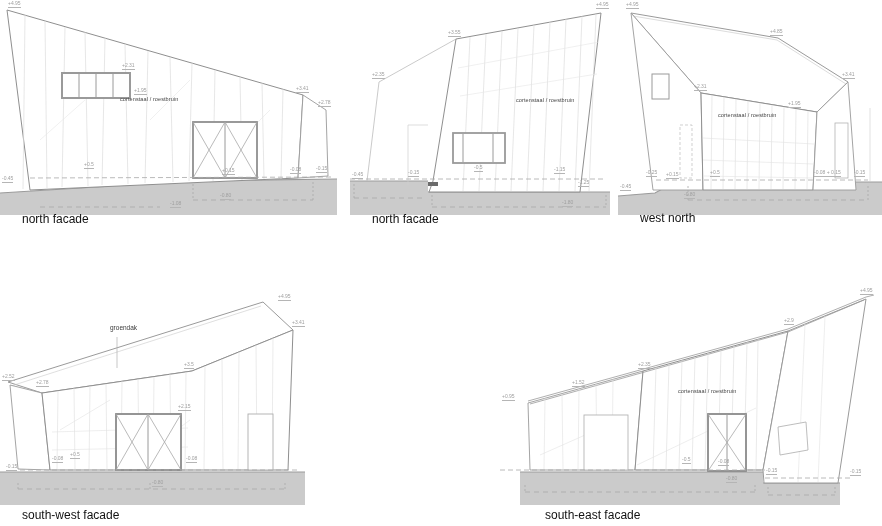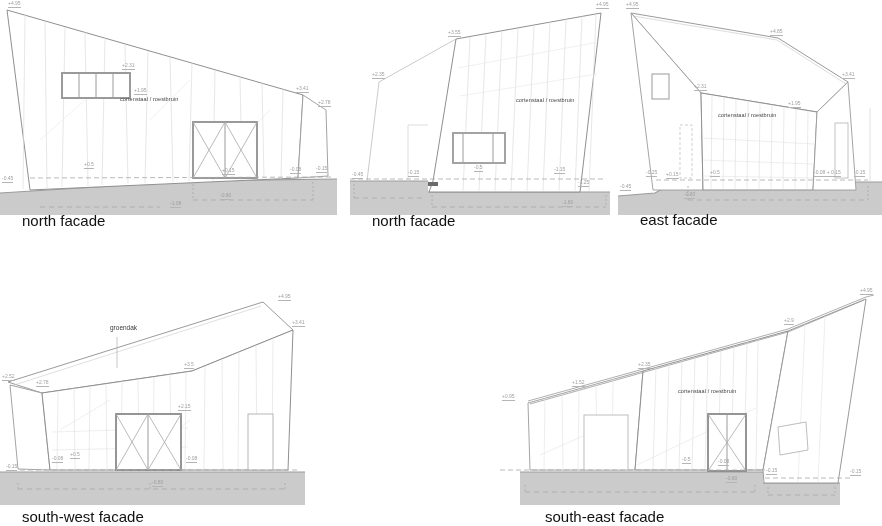--- a/index.html
+++ b/index.html
@@ -1,20 +1,20 @@
 <!DOCTYPE html>
 <html><head>
 <meta charset="utf-8">
 <style>
   html,body{margin:0;padding:0;background:#ffffff;}
   #stage{position:relative;width:882px;height:526px;background:#ffffff;overflow:hidden;
          font-family:"Liberation Sans",sans-serif;}
   .facade{position:absolute;}
   .facade svg{position:absolute;left:0;top:0;}
-  .title{position:absolute;font-size:15px;color:#111;letter-spacing:0px;white-space:nowrap;}
+  .title{position:absolute;font-size:12px;color:#111;letter-spacing:0px;white-space:nowrap;}
   .mat{position:absolute;font-size:5.5px;color:#444;white-space:nowrap;letter-spacing:0.1px;}
   .rooflabel{position:absolute;font-size:6.5px;color:#3a3a3a;white-space:nowrap;}
   .dim{position:absolute;font-size:5px;line-height:5px;color:#9f9f9f;
        border-bottom:0.8px solid #b5b5b5;padding-bottom:0.5px;white-space:nowrap;}
 </style>
 </head>
 <body>
 
 <div id="stage">
 
@@ -198,21 +198,21 @@
         <span class="dim" style="left: 76px; top: 84px;">+2.31</span>
         <span class="dim" style="left: 170px; top: 101px;">+1.95</span>
         <span class="dim" style="left: 92px; top: 170px;">+0.5</span>
         <span class="dim" style="left: 48px; top: 172px;">+0.15</span>
         <span class="dim" style="left: 28px; top: 170px;">-0.25</span>
         <span class="dim" style="left: 2px; top: 184px;">-0.45</span>
         <span class="dim" style="left: 196px; top: 170px;">-0.08 + 0.15</span>
         <span class="dim" style="left: 236px; top: 170px;">-0.15</span>
         <span class="dim" style="left: 66px; top: 192px;">-0.80</span>
       </div>
-    <span class="title" style="left:22px;top:211px">east facade</span>
+    <span class="title" style="left:22px;top:211px">west north</span>
   </div>
 
   <div class="facade" style="left:500px;top:280px;width:382px;height:246px">
     <svg width="382" height="246" viewBox="0 0 382 246">
       <polygon points="20,192 263,192 263,225 20,225" fill="#cbcbcb"></polygon>
       <line x1="20" y1="192" x2="263" y2="192" stroke="#9b9b9b" stroke-width="1.2"></line>
       <polygon points="263,203 340,203 340,225 263,225" fill="#cbcbcb"></polygon>
       <line x1="263" y1="203" x2="340" y2="203" stroke="#9b9b9b" stroke-width="1.2"></line>
 
       <polygon points="28,123 143,91 135,190 30,190" fill="#ffffff" stroke="#9a9a9a" stroke-width="0.9"></polygon>

